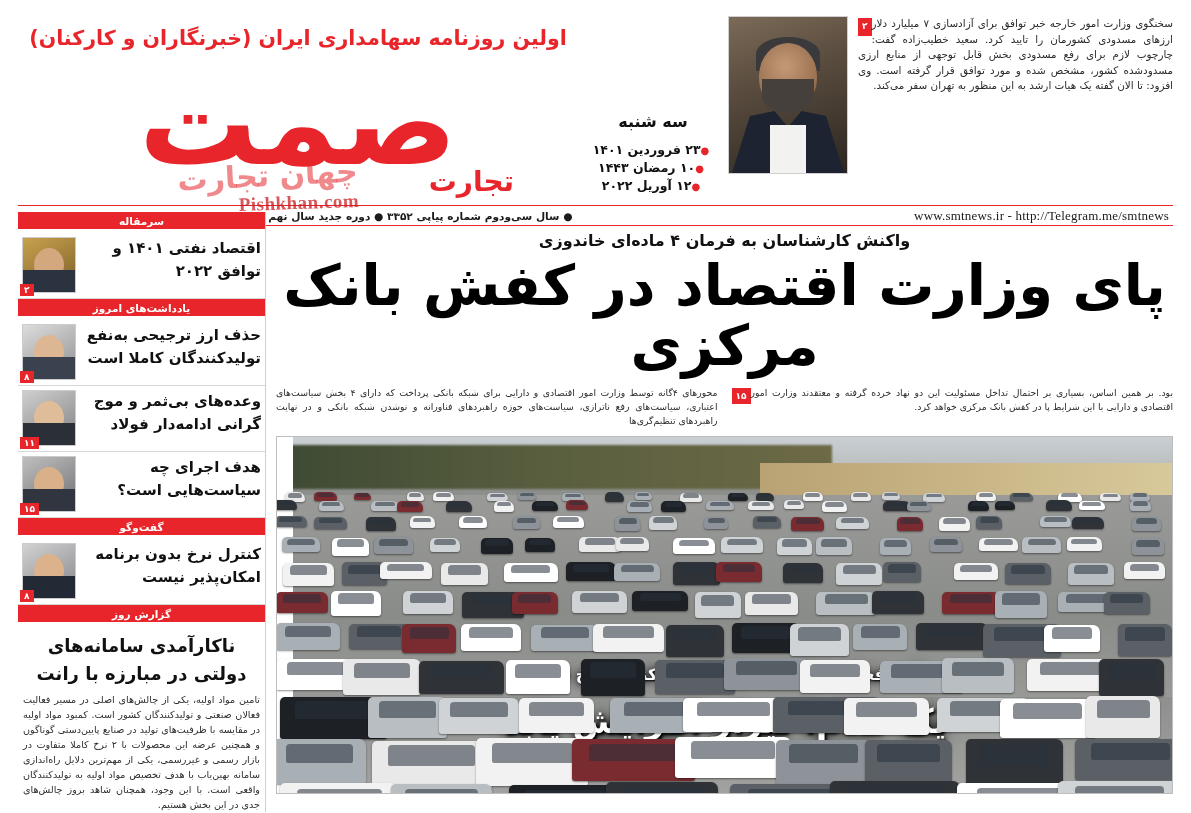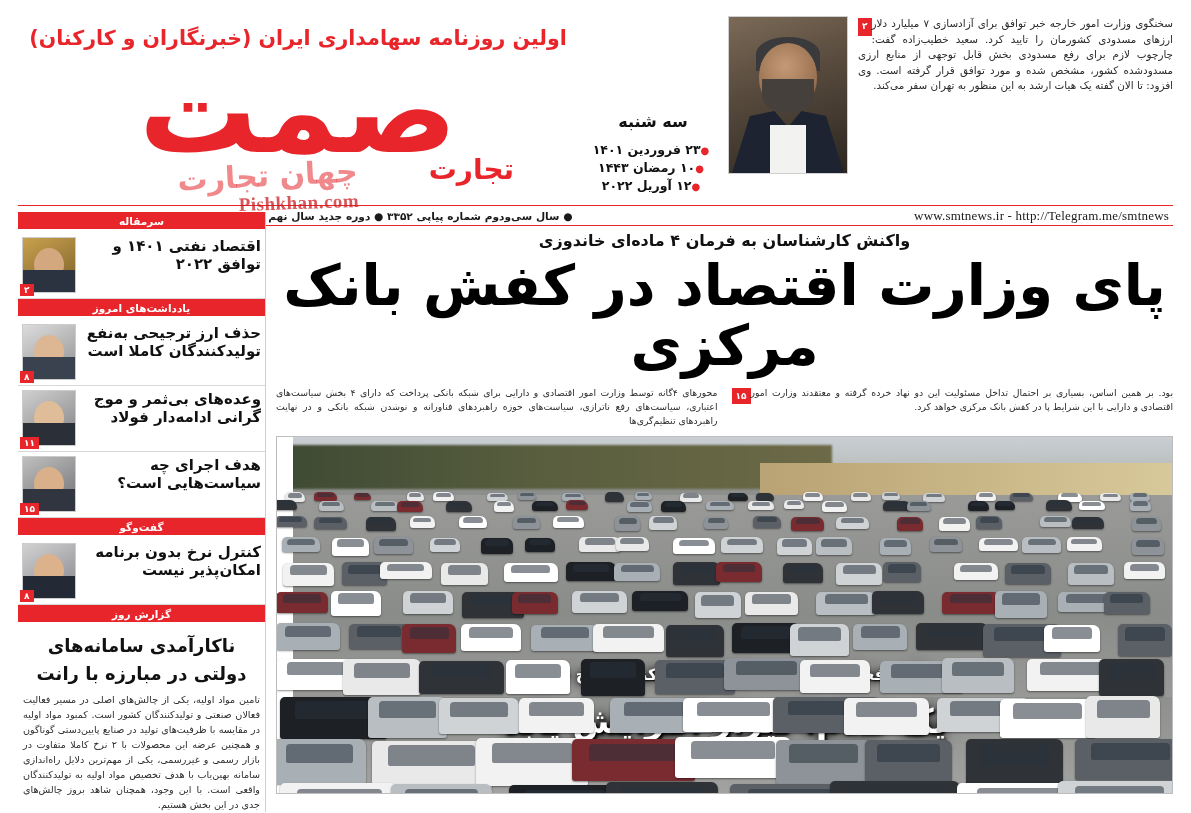--- a/index.html
+++ b/index.html
@@ -12,21 +12,21 @@
   }
   .page { width: 1191px; height: 813px; position: relative; background:#fff; }
 
   
   .masthead { display: flex; flex-direction: row-reverse; height: 205px; padding: 12px 18px 0 18px; }
 
   .mast-right { width: 560px; position: relative; padding-top: 14px; }
   .slogan {
     color: #e8252b; font-weight: bold; font-size: 20.5px;
     text-align: center; letter-spacing: -0.3px; white-space: nowrap;
-    direction: rtl; margin-bottom: 2px;
+    direction: rtl; margin-bottom: 14px;
   }
   .logo-wrap { position: relative; height: 140px; margin-top: 2px; }
   .logo-main {
     color: #e8252b; font-weight: bold; font-size: 118px; line-height: 118px;
     text-align: center; direction: rtl; letter-spacing: -4px;
     font-family: "DejaVu Sans", sans-serif;
   }
   .logo-sub {
     position: absolute; bottom: 6px; left: 6px; right: 0;
     display: flex; flex-direction: row-reverse; justify-content: space-around;
@@ -125,21 +125,21 @@
   .st2 { background: linear-gradient(150deg,#dcdcdc,#8e8e90); }
   .st2 .t-face { background:#ddb793; } .st2 .t-body { background:#3a4250; }
   .st3 { background: linear-gradient(150deg,#cfcfcf,#7f7f82); }
   .st3 .t-face { background:#e0bd99; } .st3 .t-body { background:#2b2f38; }
   .st4 { background: linear-gradient(150deg,#bfbfbf,#6e6e72); }
   .st4 .t-face { background:#d9b089; } .st4 .t-body { background:#30353f; }
   .st5 { background: linear-gradient(150deg,#d2d2d2,#83838a); }
   .st5 .t-face { background:#dcb28c; } .st5 .t-body { background:#242a35; }
   .side-title {
     flex: 1; direction: rtl; text-align: right;
-    font-size: 15px; font-weight: bold; color: #111; line-height: 18px;
+    font-size: 15px; font-weight: bold; color: #111; line-height: 23px;
   }
   .side-badge { position: absolute; bottom: 2px; left: 2px; }
 
   .report-title {
     direction: rtl; text-align: center; font-size: 18px; font-weight: bold;
     color: #111; line-height: 28px; padding: 6px 4px 4px 4px;
   }
   .report-body {
     direction: rtl; text-align: justify; font-size: 9.6px; color: #2b2b2b;
     line-height: 15px; padding: 0 5px;

